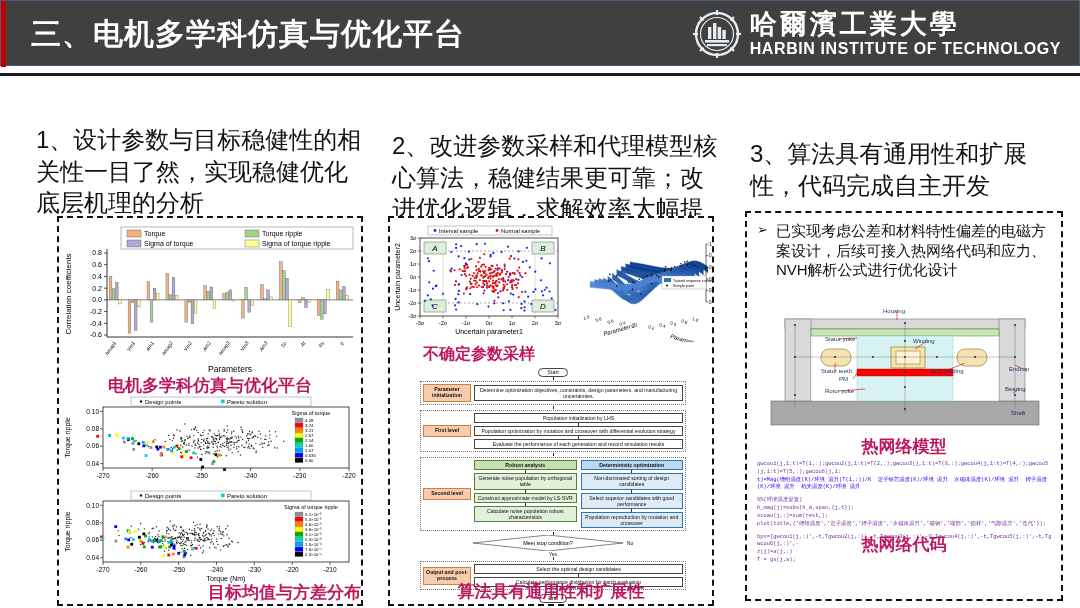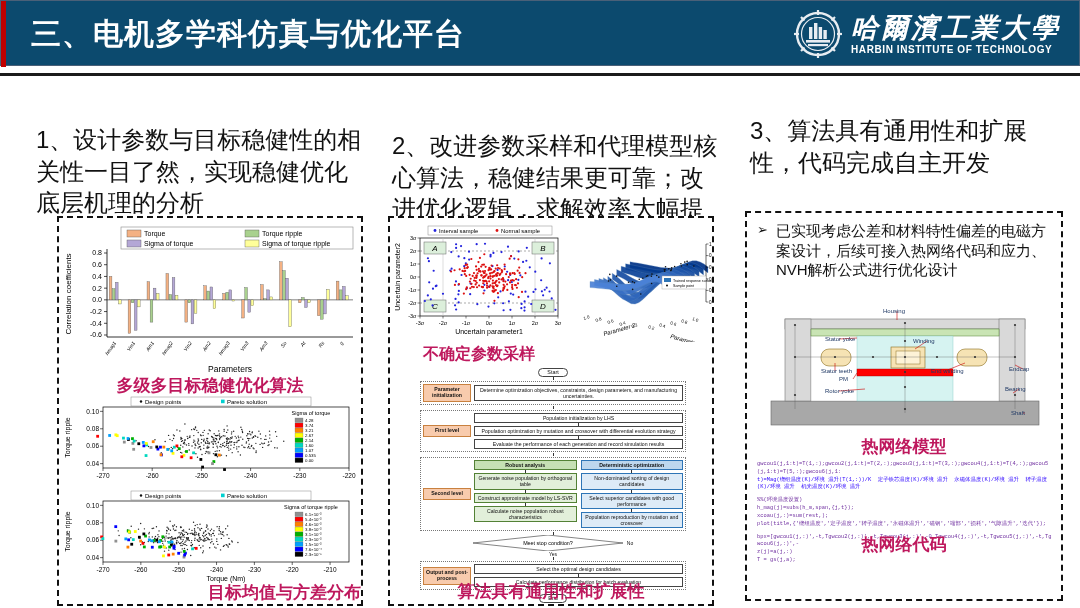--- a/index.html
+++ b/index.html
@@ -1,27 +1,27 @@
 <!DOCTYPE html>
 <html><head>
 <meta charset="utf-8">
 <style>
   html,body{margin:0;padding:0;background:#fff;}
   .slide{position:relative;width:1080px;height:608px;background:#fff;overflow:hidden;
          font-family:"Liberation Sans",sans-serif;}
   
-  .banner{position:absolute;left:0;top:0;width:1080px;height:66px;background:#0c4a6e;
+  .banner{position:absolute;left:0;top:0;width:1080px;height:66px;background:#404040;
           border:1px solid #4a6078;box-sizing:border-box;}
   .banner-redbar{position:absolute;left:0;top:0;width:5px;height:66px;background:#c00000;}
   .banner-title{position:absolute;left:30px;top:0;height:66px;line-height:66px;color:#ffffff;
                 font-size:30px;font-weight:bold;letter-spacing:1px;}
   .logo-wrap{position:absolute;right:18px;top:7px;height:52px;display:flex;align-items:center;gap:8px;}
-  .logo-text .cn{color:#fff;font-family:"DejaVu Serif",serif;font-style:italic;font-weight:bold;
+  .logo-text .cn{color:#fff;font-family:"DejaVu Serif",serif;font-weight:bold;
                  font-size:27px;letter-spacing:3px;line-height:1;}
-  .logo-text .en{color:#fff;font-size:10px;font-weight:bold;letter-spacing:.6px;margin-top:3px;}
+  .logo-text .en{color:#fff;font-size:16px;font-weight:bold;letter-spacing:.6px;margin-top:3px;}
   .rule{position:absolute;left:0;top:73px;width:1080px;height:3px;background:#1b1b1b;}
   
   .section-title{position:absolute;left:28px;top:84px;font-size:23px;font-weight:bold;color:#d40000;}
   .col-heading{position:absolute;font-size:24px;color:#111;line-height:1.32;}
   .dash-box{position:absolute;border:2px dashed #111;box-sizing:border-box;background:#fff;}
   .cap{position:absolute;width:100%;text-align:center;font-weight:bold;color:#be185d;}
   .cap-lg{font-size:17px;}
   .cap-md{font-size:16px;}
   .fig{position:absolute;}
   
@@ -86,21 +86,21 @@
         <div class="cn">哈爾濱工業大學</div>
         <div class="en">HARBIN INSTITUTE OF TECHNOLOGY</div>
       </div>
     </div>
   </div>
   <div class="rule"></div>
 
 
   <div class="col-heading" style="left:36px;top:124px;width:332px;">1、设计参数与目标稳健性的相关性一目了然，实现稳健优化底层机理的分析</div>
   <div class="col-heading" style="left:392px;top:130px;width:330px;">2、改进参数采样和代理模型核心算法，稳健结果更可靠；改进优化逻辑，求解效率大幅提升</div>
-  <div class="col-heading" style="left:750px;top:115px;width:320px;">3、算法具有通用性和扩展性，代码完成自主开发</div>
+  <div class="col-heading" style="left:750px;top:138px;width:320px;">3、算法具有通用性和扩展性，代码完成自主开发</div>
 
   <div class="dash-box" style="left:57px;top:216px;width:306px;height:390px;">
     <svg id="bar-chart" class="fig" style="left:2px;top:5px;" width="298" height="152" viewBox="0 0 298 152">
         <g>
           <line x1="46" y1="26" x2="46" y2="114" stroke="#000" stroke-width="0.8"></line>
           <line x1="46" y1="114" x2="292" y2="114" stroke="#000" stroke-width="0.8"></line>
           <line x1="43" y1="30" x2="46" y2="30" stroke="#000" stroke-width="0.7"></line>
           <text x="41" y="32.4" text-anchor="end" font-size="7">0.8</text>
           <line x1="43" y1="41.71428571428572" x2="46" y2="41.71428571428572" stroke="#000" stroke-width="0.7"></line>
           <text x="41" y="44.11428571428572" text-anchor="end" font-size="7">0.6</text>
@@ -190,21 +190,21 @@
           <rect x="66" y="7" width="14" height="7" fill="#f4b183" stroke="#555" stroke-width="0.4"></rect>
           <text x="83" y="13" font-size="7">Torque</text>
           <rect x="66" y="17" width="14" height="7" fill="#b4a7d6" stroke="#555" stroke-width="0.4"></rect>
           <text x="83" y="23" font-size="7">Sigma of torque</text>
           <rect x="184" y="7" width="14" height="7" fill="#a9d18e" stroke="#555" stroke-width="0.4"></rect>
           <text x="201" y="13" font-size="7">Torque ripple</text>
           <rect x="184" y="17" width="14" height="7" fill="#ffff99" stroke="#555" stroke-width="0.4"></rect>
           <text x="201" y="23" font-size="7">Sigma of torque ripple</text>
         </g>
       </svg>
-    <div class="cap cap-lg" style="top:156px;">多级多目标稳健优化算法</div>
+    <div class="cap cap-lg" style="top:156px;">电机多学科仿真与优化平台</div>
     <svg id="scatter1" class="fig" style="left:2px;top:178px;" width="298" height="92" viewBox="0 0 298 92">
         <g>
           <rect x="42" y="11" width="246" height="61" fill="#fff" stroke="#000" stroke-width="0.7"></rect>
           <line x1="42" y1="72" x2="42" y2="75" stroke="#000" stroke-width="0.6"></line>
           <text x="42" y="82" text-anchor="middle" font-size="6.5">-270</text>
           <line x1="91.2" y1="72" x2="91.2" y2="75" stroke="#000" stroke-width="0.6"></line>
           <text x="91.2" y="82" text-anchor="middle" font-size="6.5">-260</text>
           <line x1="140.4" y1="72" x2="140.4" y2="75" stroke="#000" stroke-width="0.6"></line>
           <text x="140.4" y="82" text-anchor="middle" font-size="6.5">-250</text>
           <line x1="189.6" y1="72" x2="189.6" y2="75" stroke="#000" stroke-width="0.6"></line>

